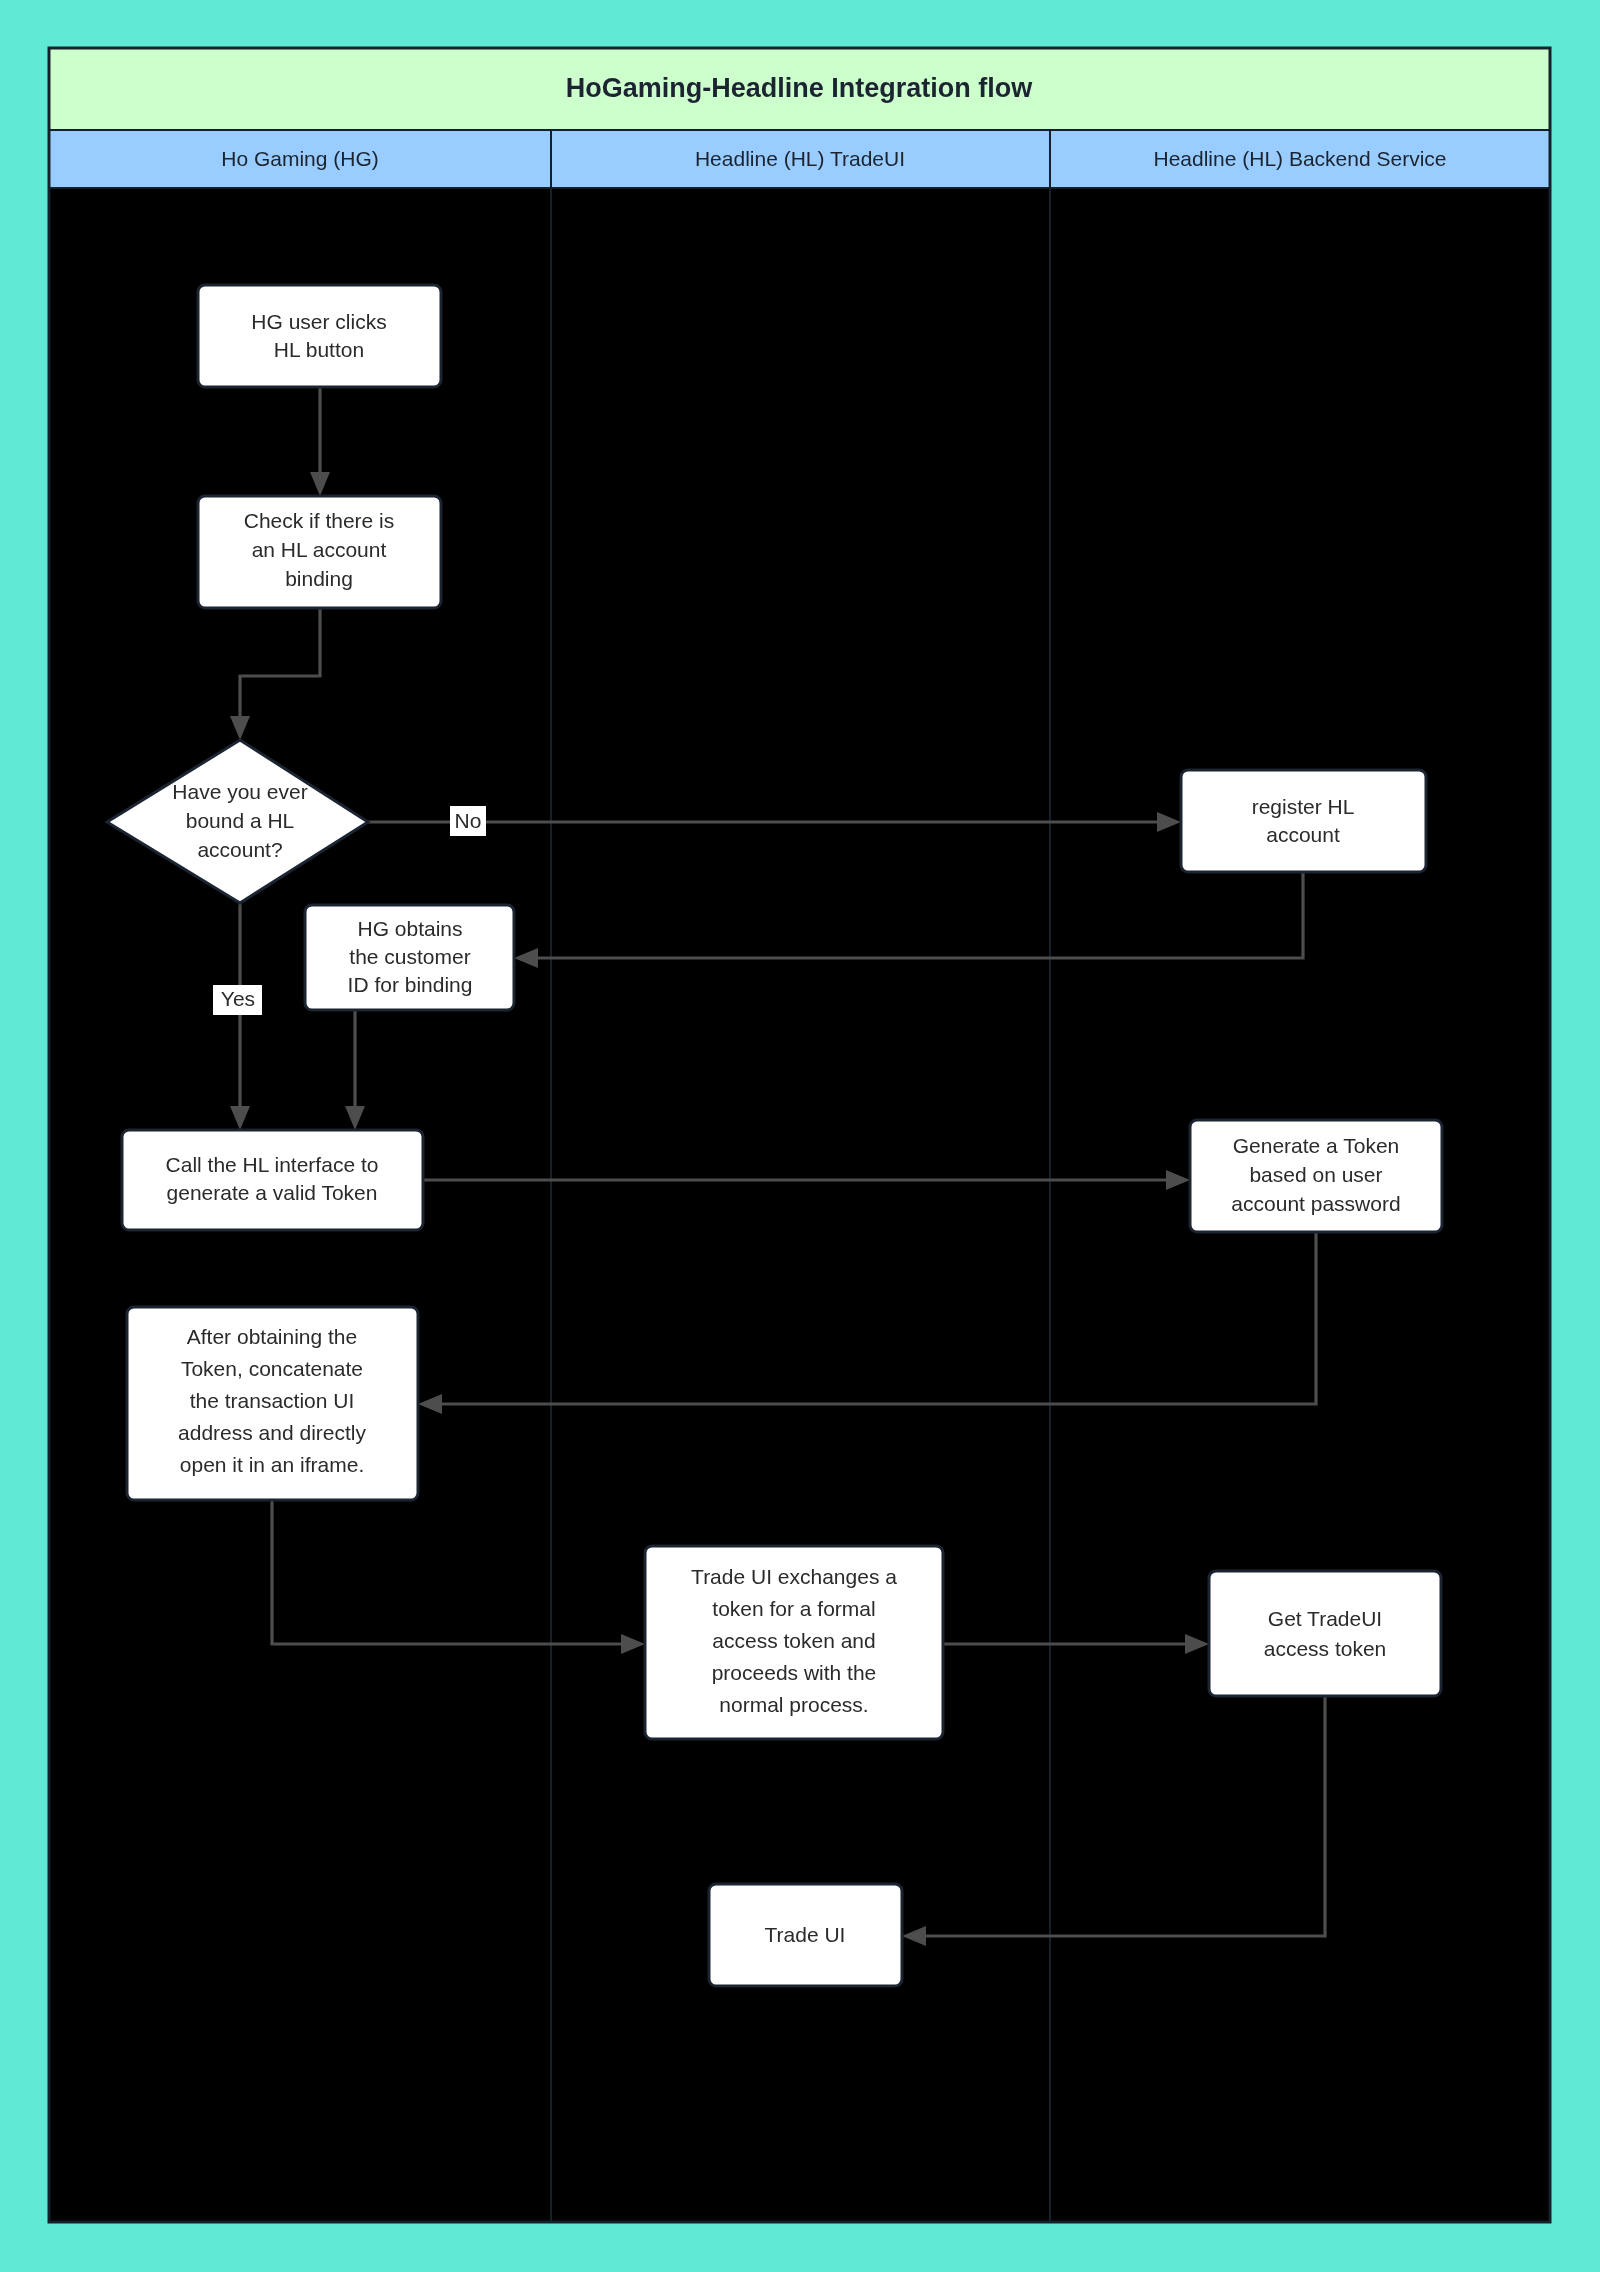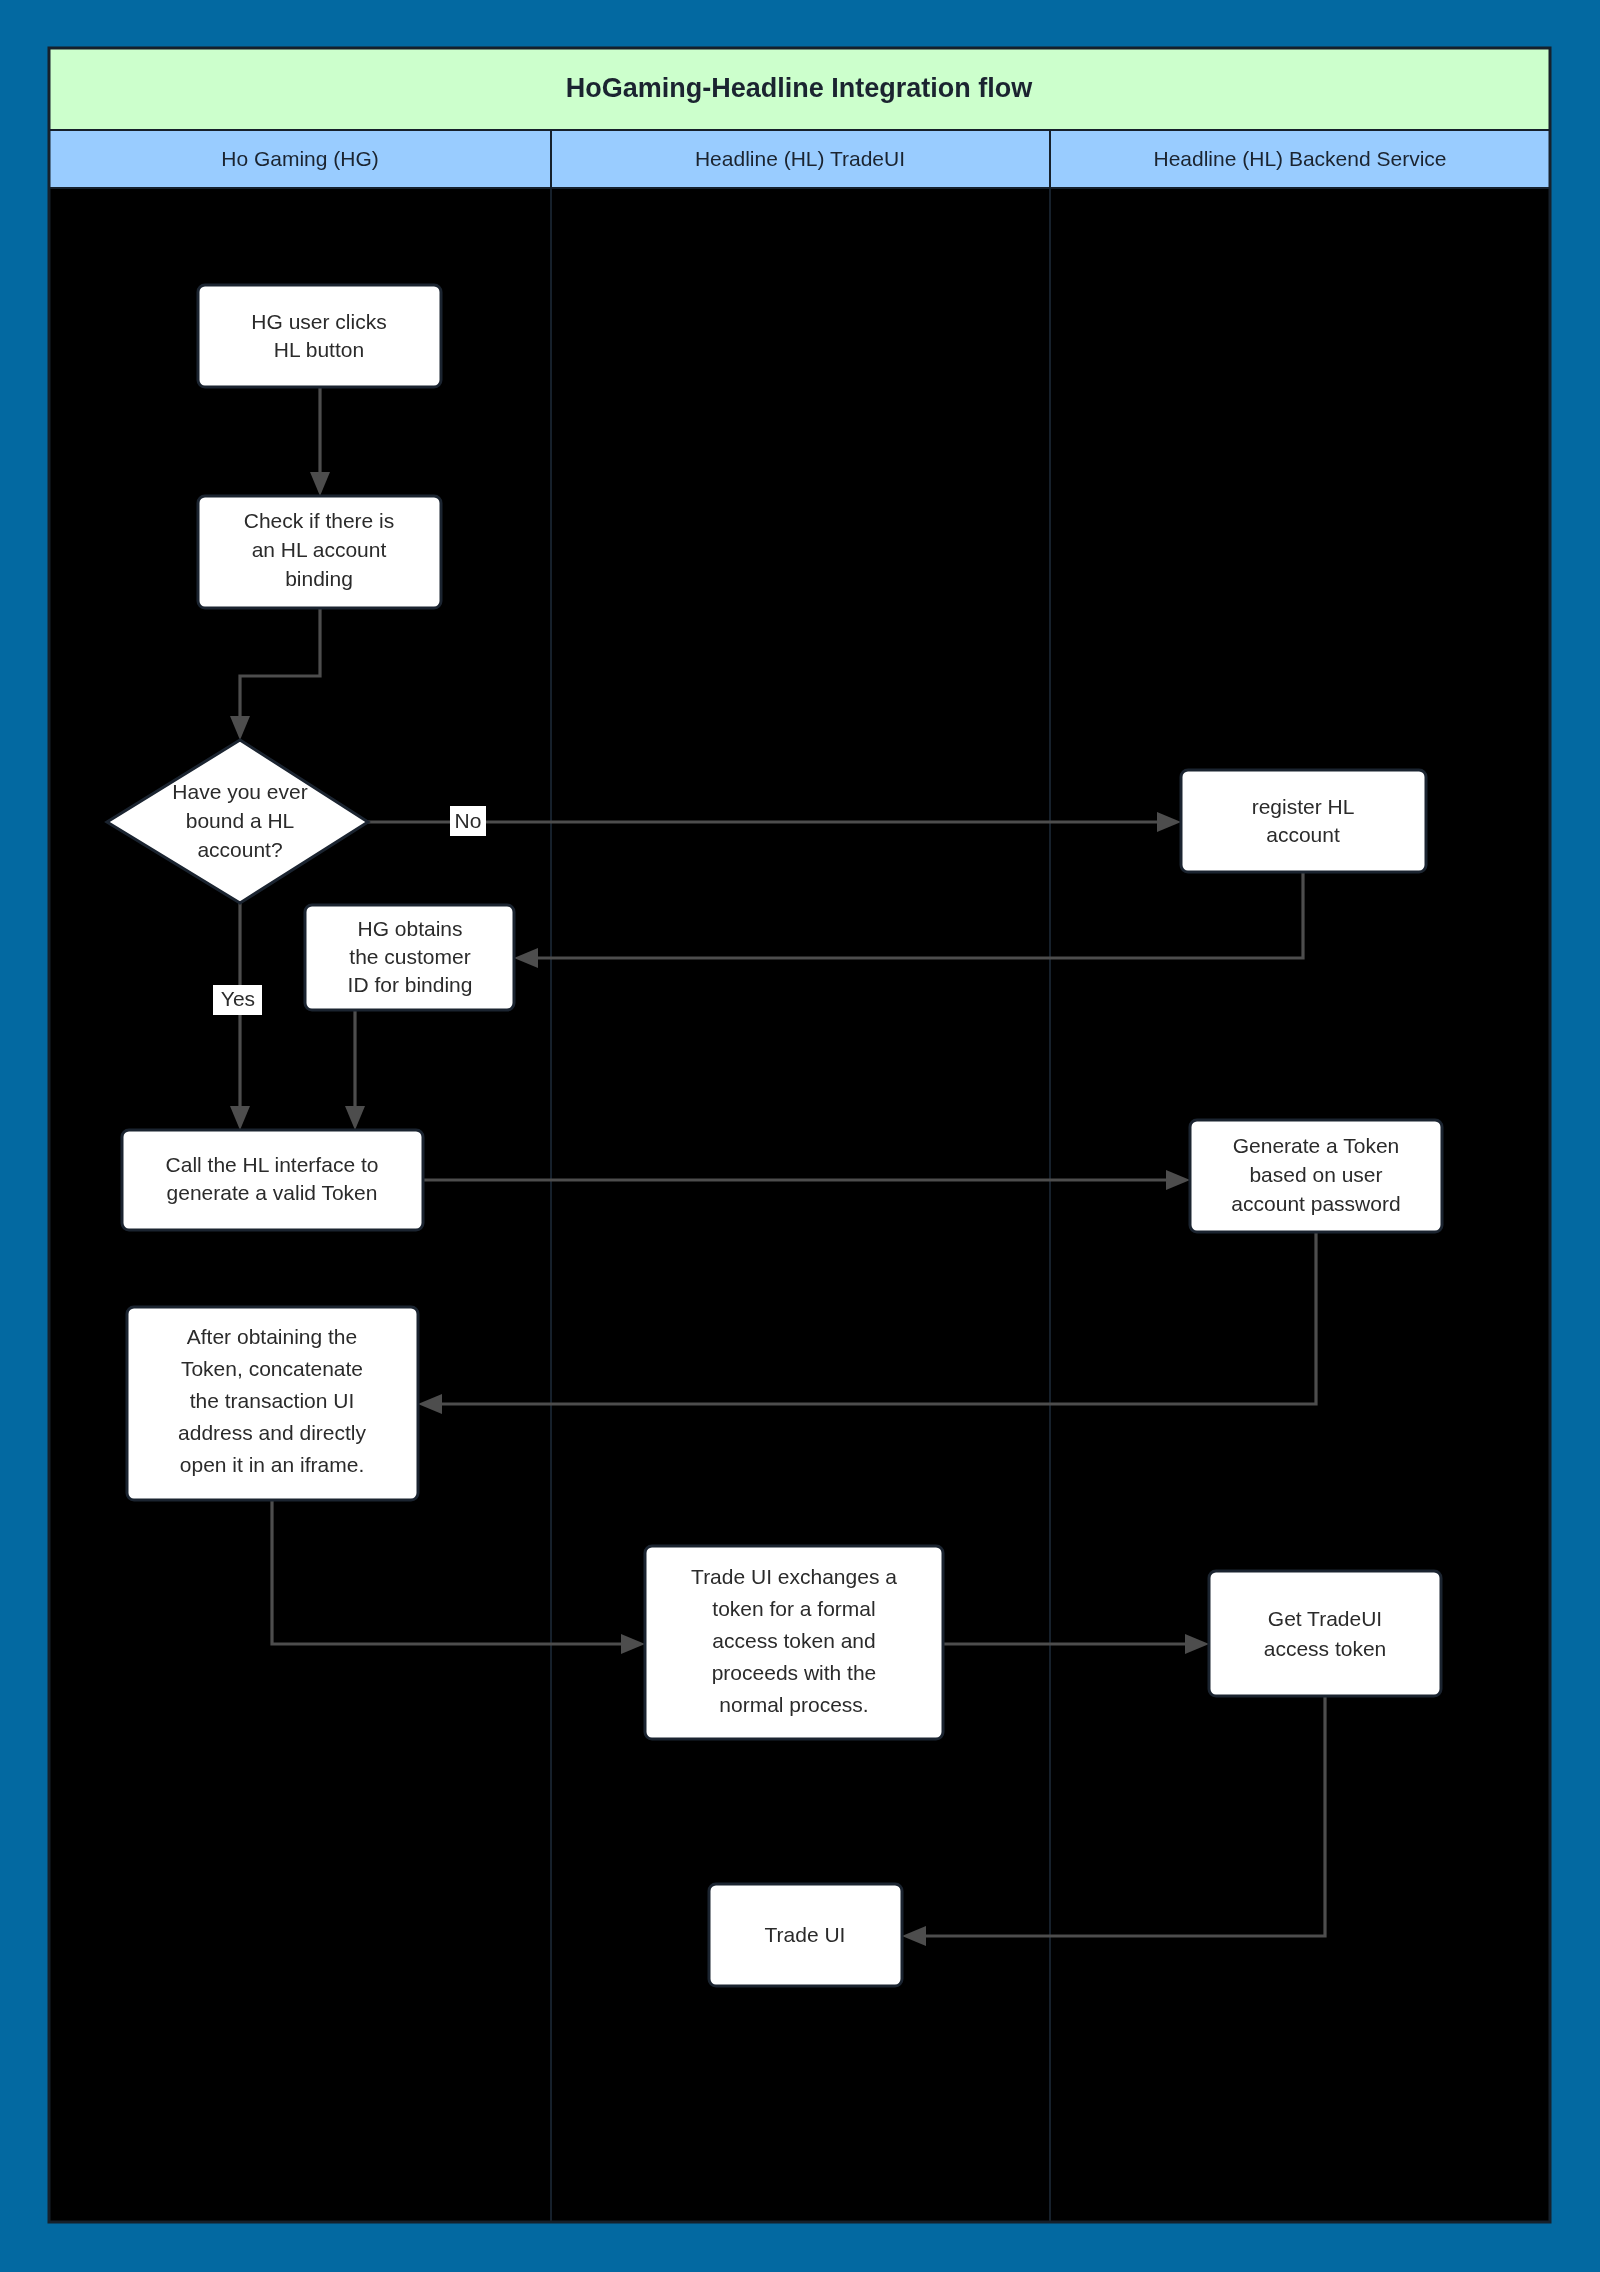--- a/index.html
+++ b/index.html
@@ -10,21 +10,21 @@
   body {
     width: 1600px;
     height: 2272px;
     font-family: "Liberation Sans", sans-serif;
     overflow: hidden;
   }
   #diagram-root {
     position: relative;
     width: 1600px;
     height: 2272px;
-    background: #0369a1;
+    background: #5eead4;
   }
   svg#flow-svg {
     position: absolute;
     top: 0;
     left: 0;
     width: 1600px;
     height: 2272px;
     display: block;
   }
   .lane-band-title {

